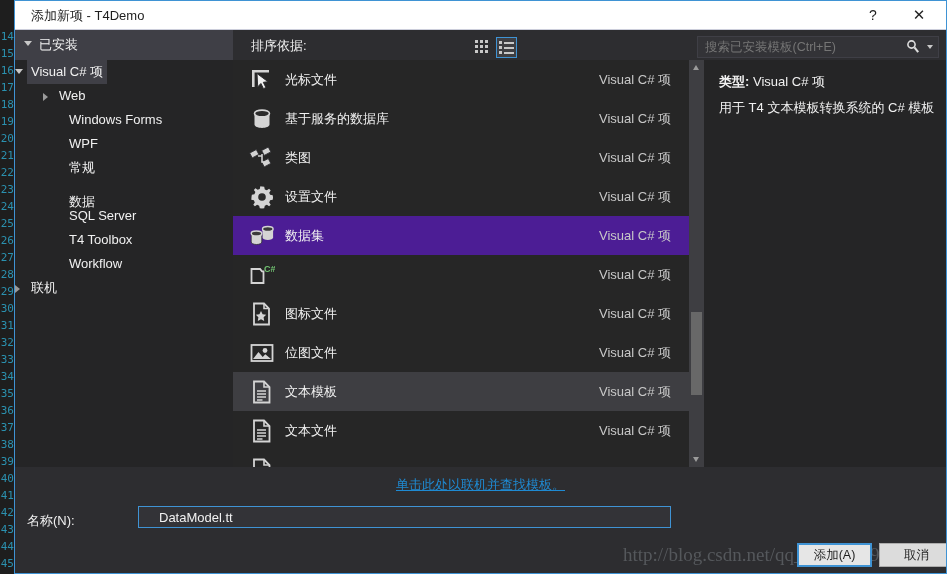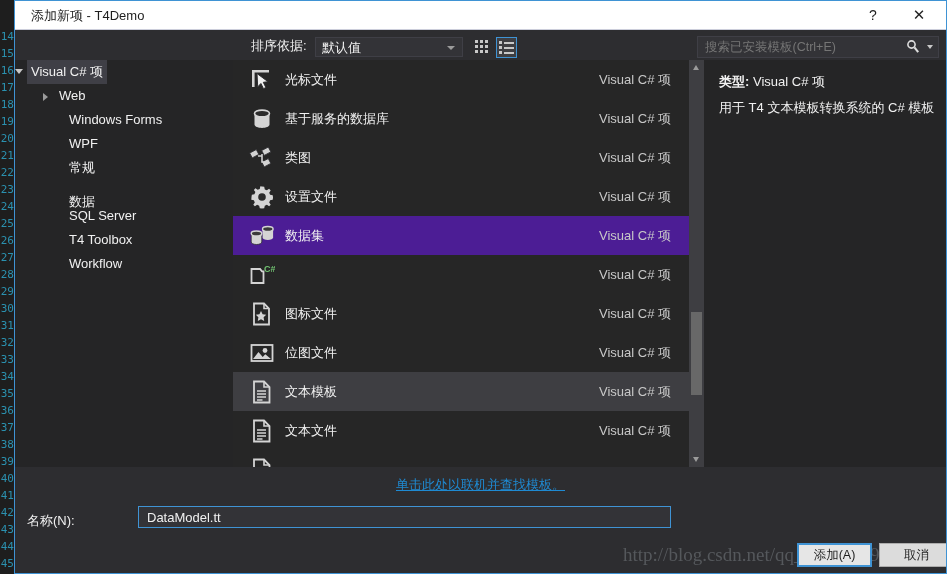--- a/index.html
+++ b/index.html
@@ -344,21 +344,21 @@
   #name-input {
     position: absolute;
     left: 123px; top: 5px;
     width: 533px; height: 22px;
     background: #333337;
     border: 1px solid #3f93d4;
     box-sizing: border-box;
     color: #f1f1f1;
     font-size: 13px;
     font-family: inherit;
-    padding: 0 8px;
+    padding: 0 20px;
     outline: none;
   }
 
   #watermark {
     position: absolute;
     left: 608px; top: 543px;
     font-family: "Liberation Serif", "DejaVu Serif", serif;
     font-size: 19px;
     color: #55585c;
     white-space: nowrap;
@@ -430,27 +430,27 @@
 
 <div id="dialog">
 
   <div id="titlebar">
     <div id="dialog-title">添加新项 - T4Demo</div>
     <div class="win-btn" id="help-btn">?</div>
     <div class="win-btn" id="close-btn">✕</div>
   </div>
 
   <div id="toolbar">
+    <div id="installed-header">
+      <span id="installed-caret"></span>
+      <span id="installed-label">已安装</span>
+    </div>
     <div id="sortby-label">排序依据:</div>
   </div>
 
-  <div id="sortby-combo">
-    <span id="sortby-value">默认值</span>
-    <span id="sortby-arrow"></span>
-  </div>
 
   <div class="view-btn" id="grid-view-btn">
     <svg width="19" height="19" viewBox="0 0 19 19">
       <g fill="#c8c8c8">
         <rect x="3" y="3" width="3" height="3"></rect>
           <rect x="8" y="3" width="3" height="3"></rect>
           <rect x="13" y="3" width="3" height="3"></rect>
         <rect x="3" y="8" width="3" height="3"></rect>
           <rect x="8" y="8" width="3" height="3"></rect>
           <rect x="13" y="8" width="3" height="3"></rect>
@@ -488,20 +488,21 @@
   <div id="tree-panel">
       <div class="tree-item selected"><span class="tri expanded" style="left: 0px;"></span><span class="tlabel" style="margin-left: 12px;">Visual C# 项</span></div>
       <div class="tree-item"><span class="tri collapsed" style="left: 28px;"></span><span class="tlabel" style="margin-left: 40px;">Web</span></div>
       <div class="tree-item"><span class="tlabel" style="margin-left: 50px;">Windows Forms</span></div>
       <div class="tree-item"><span class="tlabel" style="margin-left: 50px;">WPF</span></div>
       <div class="tree-item"><span class="tlabel" style="margin-left: 50px;">常规</span></div>
       <div class="tree-item"><span class="tlabel" style="margin-left: 50px; margin-top: 10px;">数据</span></div>
       <div class="tree-item"><span class="tlabel" style="margin-left: 50px;">SQL Server</span></div>
       <div class="tree-item"><span class="tlabel" style="margin-left: 50px;">T4 Toolbox</span></div>
       <div class="tree-item"><span class="tlabel" style="margin-left: 50px;">Workflow</span></div>
+      <div class="tree-item"><span class="tri collapsed" style="left: 0px;"></span><span class="tlabel" style="margin-left: 12px;">联机</span></div>
     </div>
 
   <div id="list-panel">
       <div class="list-row">
         <span class="row-icon">
           <svg width="26" height="26" viewBox="0 0 26 26">
             <path d="M3 3h17v2.6H5.6V20H3z" fill="#d4d4d4"></path>
             <path d="M8 6.5l11 8.2-4.7.6 2.6 5.2-2.4 1.2-2.6-5.2-3.2 3.4z" fill="#f0f0f0" stroke="#2d2d30" stroke-width="1"></path>
           </svg>
         </span>

